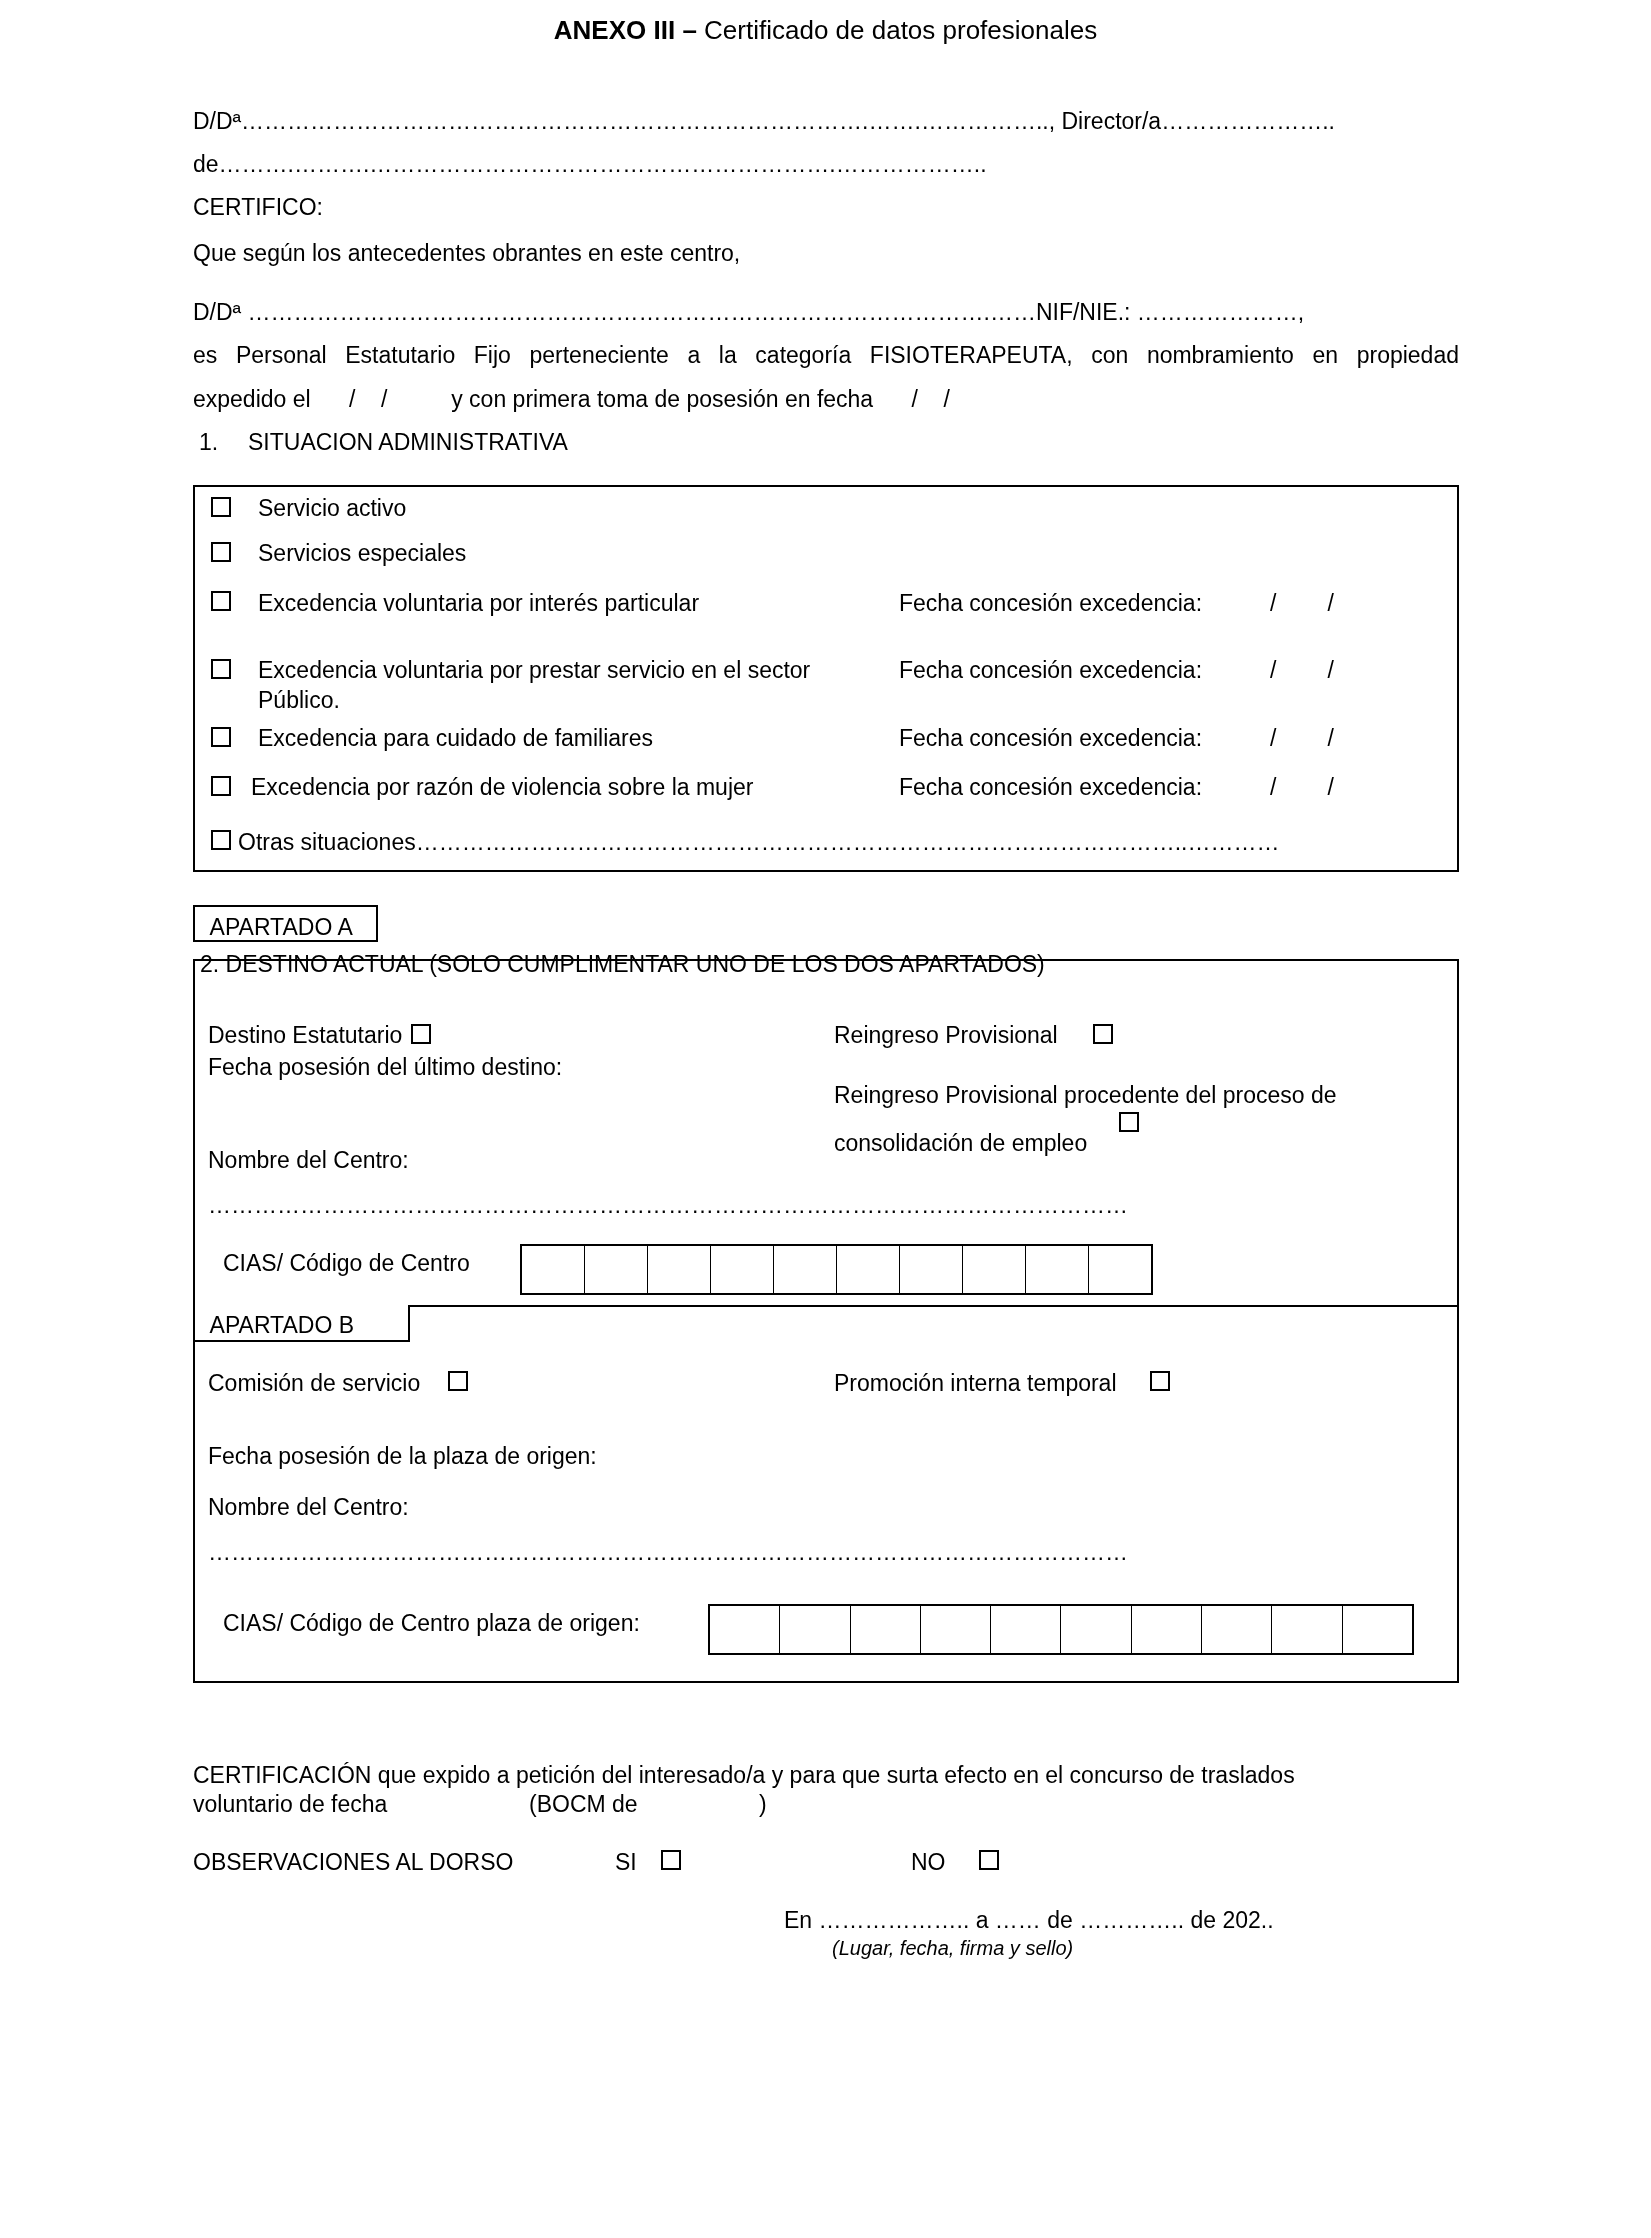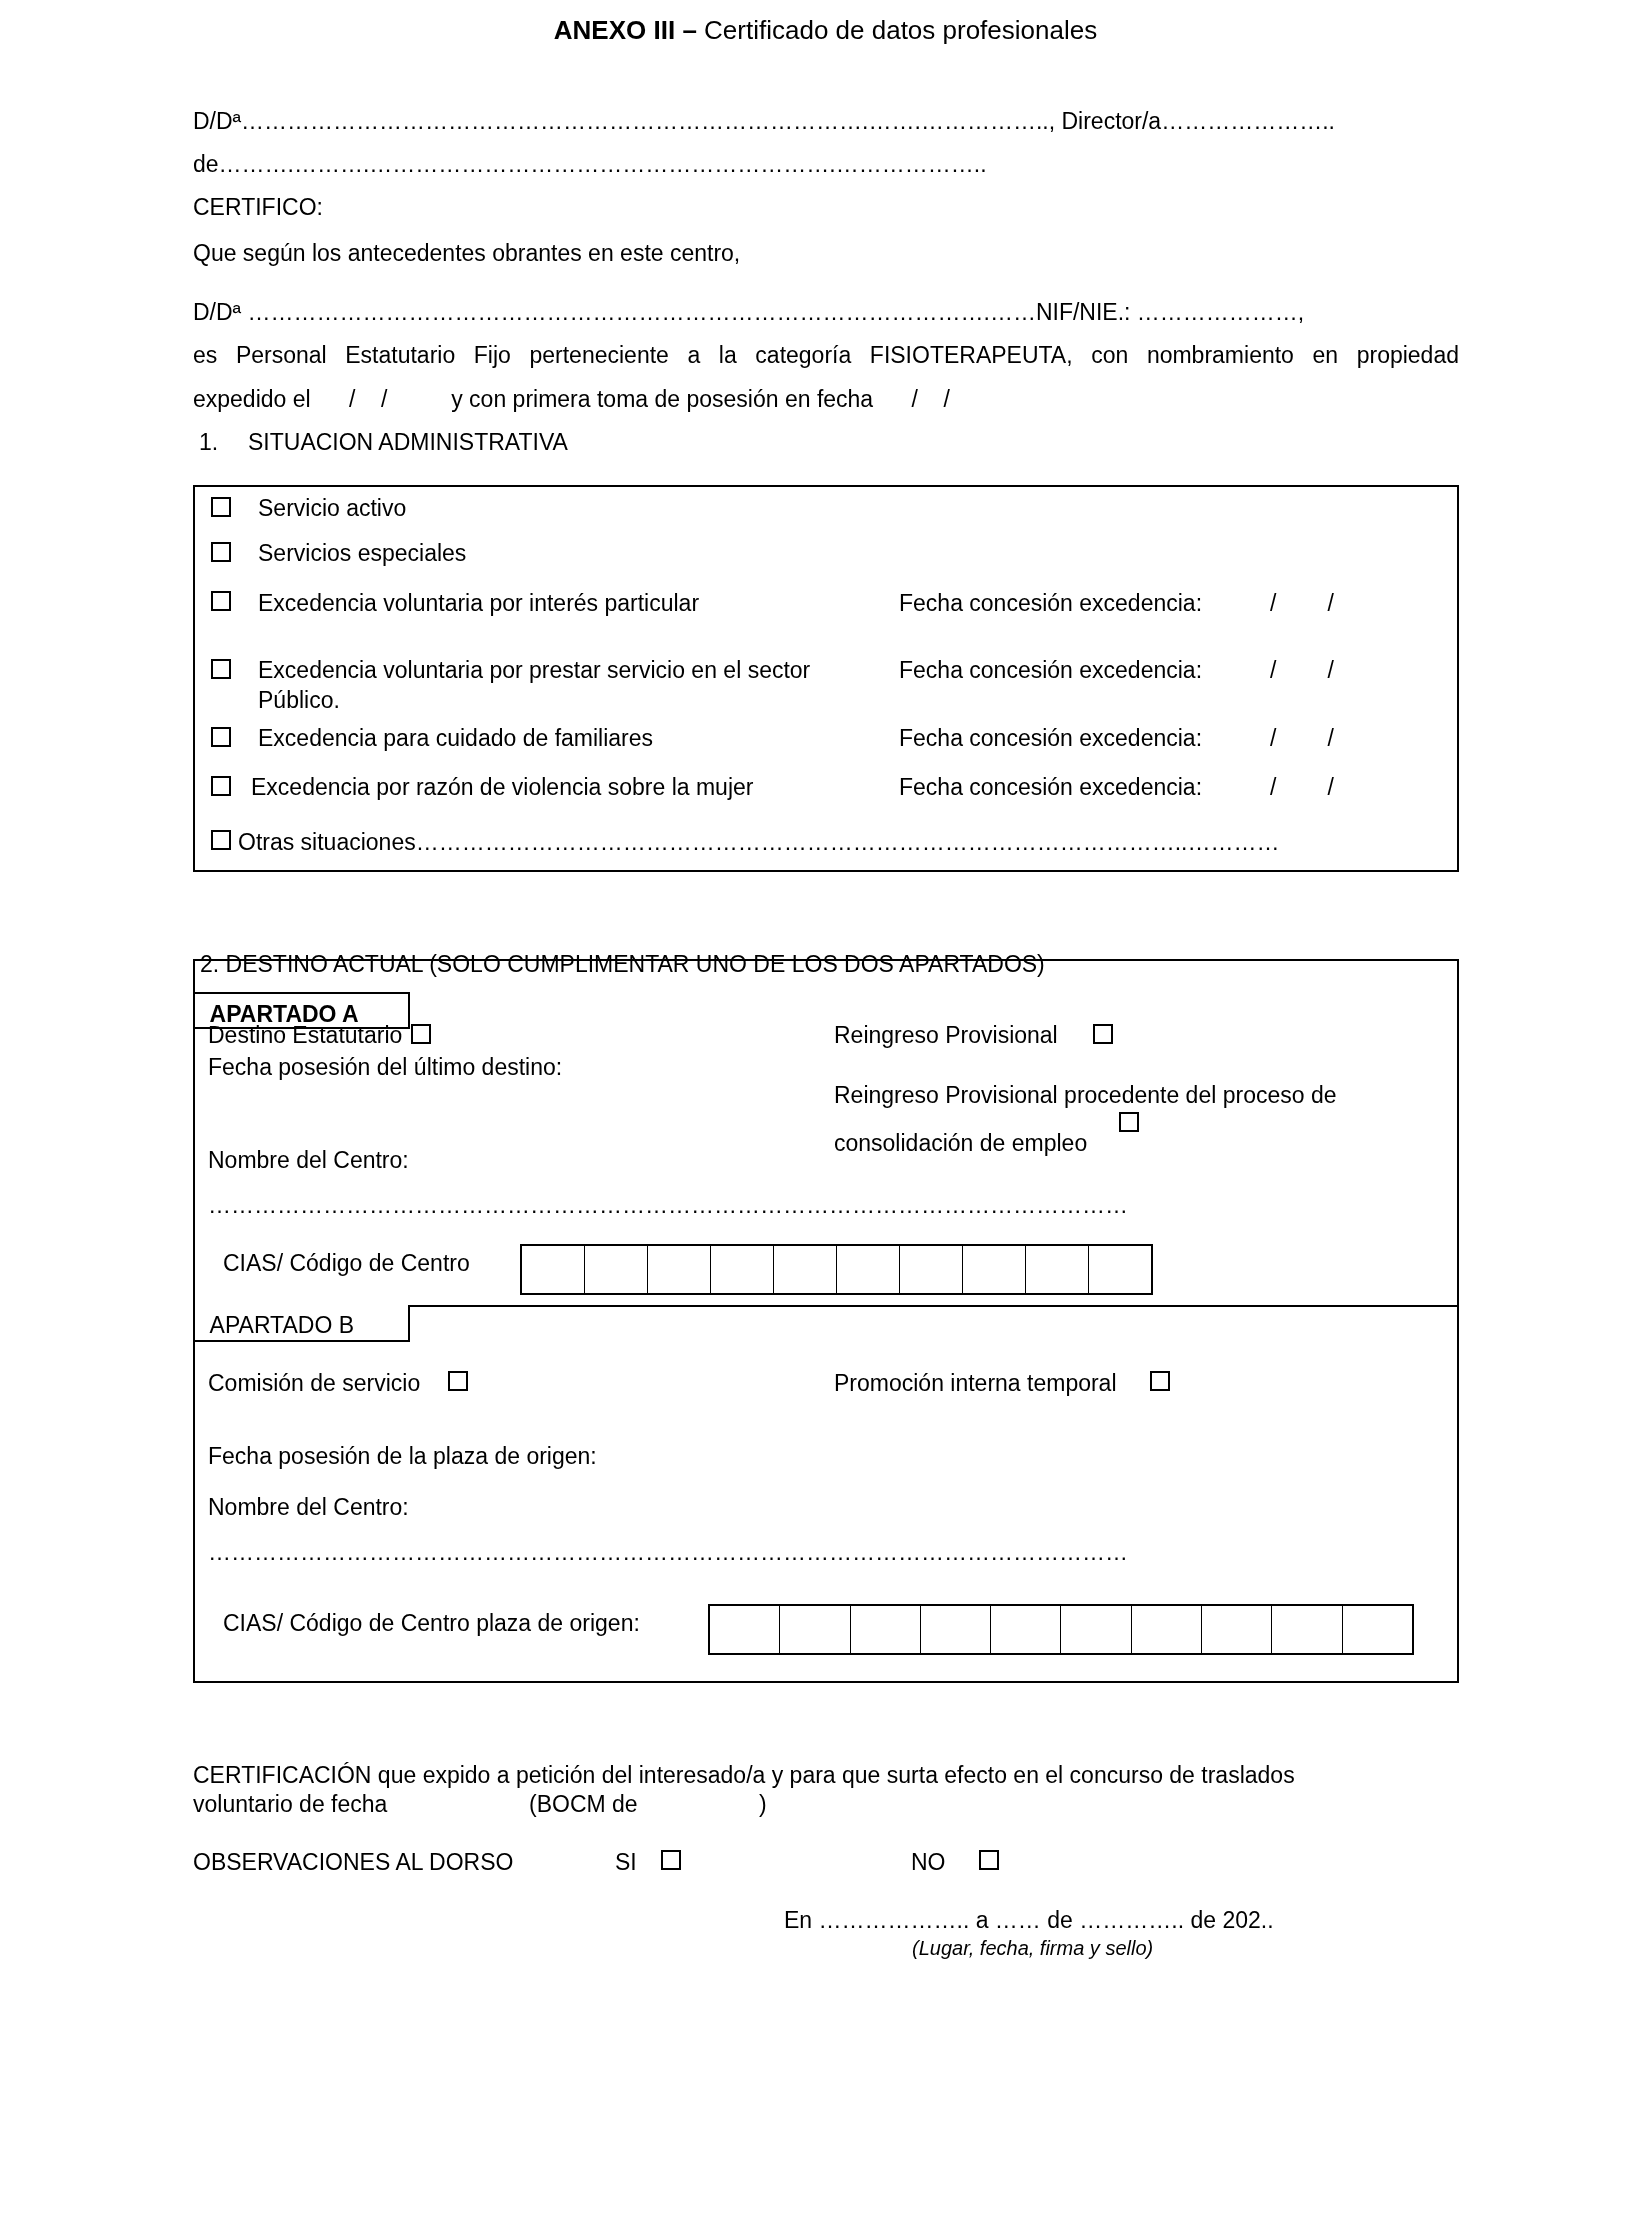--- a/index.html
+++ b/index.html
@@ -67,21 +67,21 @@
 <div class="abs" style="left:251px; top:776px;">Excedencia por razón de violencia sobre la mujer</div>
 <div class="abs" style="left:899px; top:776px;">Fecha concesión excedencia:</div>
 <div class="abs" style="left:1270px; top:776px; white-space:pre;">/        /</div>
 
 <div class="cb" style="left:211px; top:830px;"></div>
 <div class="abs" style="left:238px; top:831px;">Otras situaciones………………………………………………………………………………………..…………</div>
 
 <div class="abs" style="left:200px; top:905px;margin-top:48px;">2. DESTINO ACTUAL (SOLO CUMPLIMENTAR UNO DE LOS DOS APARTADOS)</div>
 
 <div class="box" style="left:193px; top:959px; width:1266px; height:724px;"></div>
-<div class="tab" style="left:193px; top:992px; width:217px; border-top:2px solid #000; border-left:2px solid #000;font-weight:bold;"><span>APARTADO A</span></div>
+<div class="tab" style="left:193px; top:905px; width:185px; border-top:2px solid #000; border-left:2px solid #000;"><span>APARTADO A</span></div>
 
 <div class="abs" style="left:208px; top:1024px;">Destino Estatutario</div>
 <div class="cb" style="left:411px; top:1024px;"></div>
 <div class="abs" style="left:834px; top:1024px;">Reingreso Provisional</div>
 <div class="cb" style="left:1093px; top:1024px;"></div>
 
 <div class="abs" style="left:208px; top:1056px;text-align:right;">Fecha posesión del último destino:</div>
 <div class="abs" style="left:834px; top:1084px;">Reingreso Provisional procedente del proceso de</div>
 <div class="abs" style="left:834px; top:1113px;margin-top:19px;">consolidación de empleo</div>
 <div class="cb" style="left:1119px; top:1112px;"></div>
@@ -134,14 +134,14 @@
 <div class="abs" style="left:529px; top:1793px;">(BOCM de</div>
 <div class="abs" style="left:759px; top:1793px;">)</div>
 
 <div class="abs" style="left:193px; top:1851px;">OBSERVACIONES AL DORSO</div>
 <div class="abs" style="left:615px; top:1851px;">SI</div>
 <div class="cb" style="left:661px; top:1850px;"></div>
 <div class="abs" style="left:911px; top:1851px;">NO</div>
 <div class="cb" style="left:979px; top:1850px;"></div>
 
 <div class="abs" style="left:784px; top:1909px;">En ……………….. a …… de ………….. de 202..</div>
-<div class="abs italic" style="left:912px; top:1938px;font-style:italic;">(Lugar, fecha, firma y sello)</div>
+<div class="abs italic" style="left:832px; top:1938px;font-style:italic;">(Lugar, fecha, firma y sello)</div>
 
 
 </body></html>

